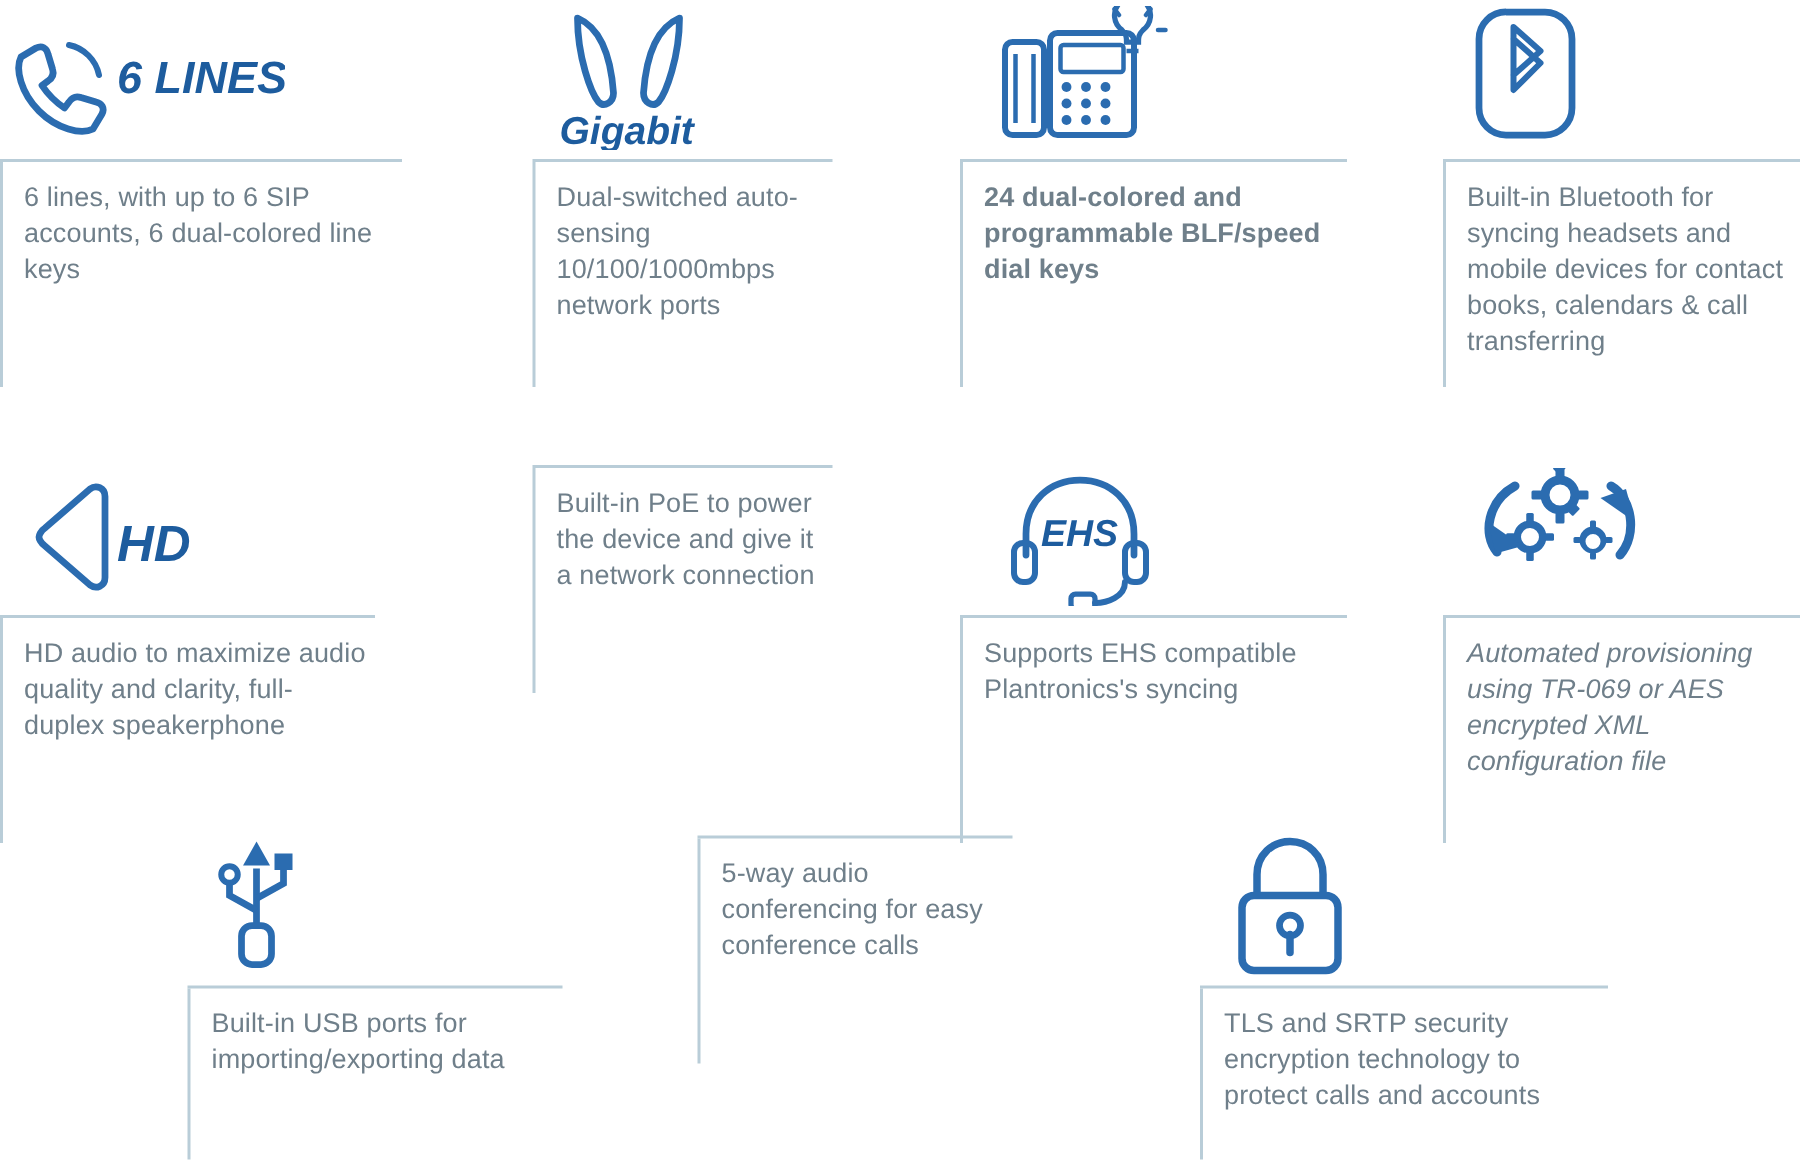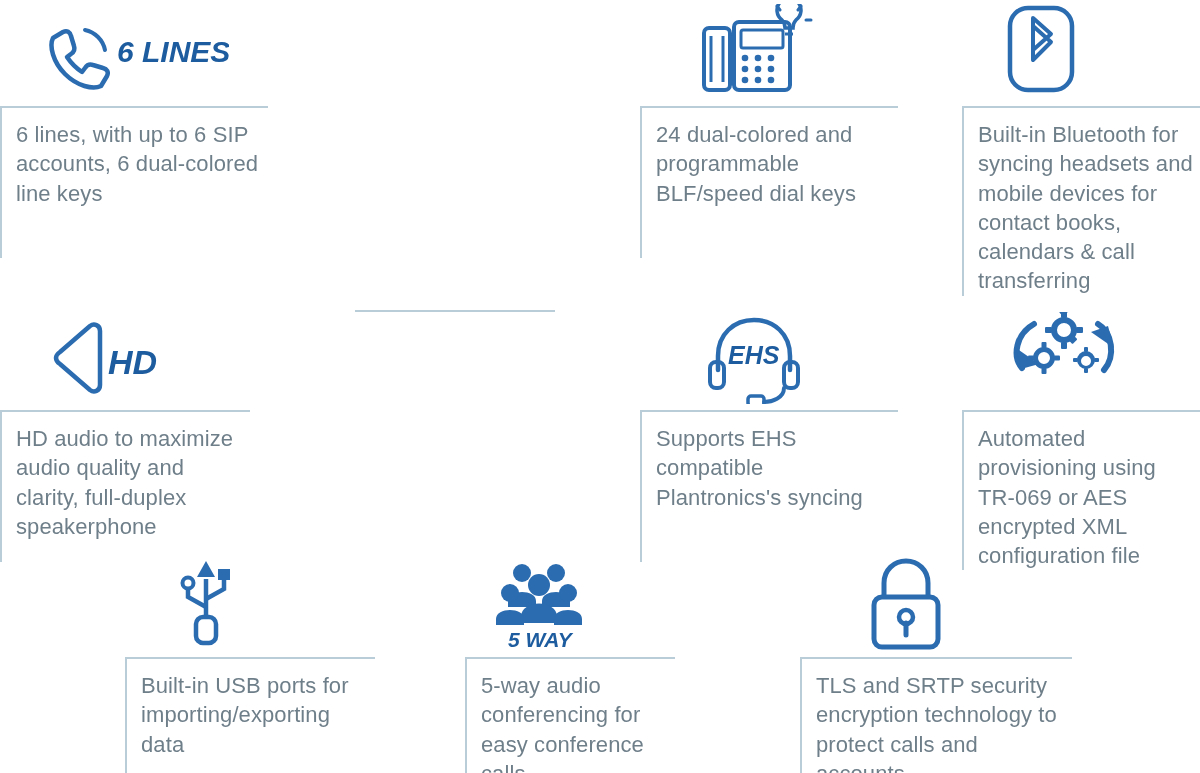--- a/index.html
+++ b/index.html
@@ -21,36 +21,35 @@
   }
   .feature {
     position: absolute;
     box-sizing: border-box;
   }
   .icon-area {
     height: 96px;
     display: flex;
     align-items: flex-end;
     padding-bottom: 4px;
-    justify-content: center;
   }
   .divider {
     border-top: 2px solid #b9cdd8;
     width: 100%;
     margin-top: 2px;
   }
   .body-wrap {
     display: flex;
     border-left: 2px solid #b9cdd8;
     margin-top: 0;
     min-height: 150px;
   }
   .desc {
     padding: 12px 6px 0 14px;
-    font-size: 22px;
+    font-size: 18px;
     line-height: 1.33;
     color: #6f7f8a;
     letter-spacing: 0.1px;
   }
   svg { display: block; }
 </style>
 </head>
 <body>
 
 <div class="board">
@@ -62,22 +61,35 @@
         <path d="M46 10 C56 12, 64 20, 66 30" fill="none" stroke="#2b6cb0" stroke-width="4" stroke-linecap="round"></path>
         <text x="78" y="42" font-family="'Liberation Sans', sans-serif" font-size="30" font-style="italic" font-weight="bold" fill="#1d5c9e">6 LINES</text>
       </svg>
     </div>
     <div class="divider"></div>
     <div class="body-wrap">
       <div class="desc">6 lines, with up to 6 SIP accounts, 6 dual-colored line keys</div>
     </div>
   </div>
 
-
-  <div class="feature" style="left:640px; top:4px; width:258px;">
+  <div class="feature" style="left:355px; top:4px; width:200px;">
+    <div class="icon-area">
+      <svg width="190" height="96" viewBox="0 0 190 96">
+        <path d="M30 8 C44 14, 52 30, 54 58 C54 64, 48 68, 44 64 C39 58, 30 34, 30 8 Z" fill="none" stroke="#2b6cb0" stroke-width="4.5" stroke-linejoin="round"></path>
+        <path d="M98 8 C84 14, 76 30, 74 58 C74 64, 80 68, 84 64 C89 58, 98 34, 98 8 Z" fill="none" stroke="#2b6cb0" stroke-width="4.5" stroke-linejoin="round"></path>
+        <text x="18" y="92" font-family="'Liberation Sans', sans-serif" font-size="26" font-style="italic" font-weight="bold" fill="#1d5c9e">Gigabit</text>
+      </svg>
+    </div>
+    <div class="divider"></div>
+    <div class="body-wrap">
+      <div class="desc">Dual-switched auto-sensing 10/100/1000mbps network ports</div>
+    </div>
+  </div>
+
+  <div class="feature" style="left:640px; top:4px; width:258px;font-weight:bold;">
     <div class="icon-area">
       <svg width="190" height="96" viewBox="0 0 190 96">
         <rect x="30" y="24" width="26" height="62" rx="5" fill="none" stroke="#2b6cb0" stroke-width="4"></rect>
         <line x1="37" y1="32" x2="37" y2="78" stroke="#2b6cb0" stroke-width="3"></line>
         <line x1="49" y1="32" x2="49" y2="78" stroke="#2b6cb0" stroke-width="3"></line>
         <rect x="60" y="18" width="56" height="68" rx="5" fill="none" stroke="#2b6cb0" stroke-width="4"></rect>
         <rect x="67" y="26" width="42" height="18" rx="2" fill="none" stroke="#2b6cb0" stroke-width="3"></rect>
         <g fill="#2b6cb0">
           <circle cx="71" cy="54" r="3.3"></circle>
             <circle cx="84" cy="54" r="3.3"></circle>
@@ -123,40 +135,43 @@
       </svg>
     </div>
     <div class="divider"></div>
     <div class="body-wrap">
       <div class="desc">HD audio to maximize audio quality and clarity, full-duplex speakerphone</div>
     </div>
   </div>
 
   <div class="feature" style="left:355px; top:308px; width:200px;">
     <div class="divider"></div>
+    <div class="body-wrap">
+      <div class="desc">Built-in PoE to power the device and give it a network connection</div>
+    </div>
   </div>
 
   <div class="feature" style="left:640px; top:308px; width:258px;">
     <div class="icon-area">
       <svg width="190" height="92" viewBox="0 0 190 92">
         <path d="M44 58 L44 44 C44 22, 60 8, 80 8 C100 8, 116 22, 116 44 L116 58" fill="none" stroke="#2b6cb0" stroke-width="4.5" stroke-linecap="round"></path>
         <rect x="36" y="50" width="14" height="26" rx="6" fill="none" stroke="#2b6cb0" stroke-width="4"></rect>
         <rect x="110" y="50" width="14" height="26" rx="6" fill="none" stroke="#2b6cb0" stroke-width="4"></rect>
         <path d="M110 76 C110 86, 98 90, 90 90" fill="none" stroke="#2b6cb0" stroke-width="4" stroke-linecap="round"></path>
         <rect x="74" y="84" width="16" height="10" rx="3" fill="none" stroke="#2b6cb0" stroke-width="3.5"></rect>
         <text x="54" y="52" font-family="'Liberation Sans', sans-serif" font-size="25" font-weight="bold" font-style="italic" fill="#1d5c9e">EHS</text>
       </svg>
     </div>
     <div class="divider"></div>
     <div class="body-wrap">
       <div class="desc">Supports EHS compatible Plantronics's syncing</div>
     </div>
   </div>
 
-  <div class="feature" style="left:962px; top:308px; width:238px;">
+  <div class="feature" style="left:962px; top:308px; width:238px;font-style:italic;">
     <div class="icon-area">
       <svg width="190" height="92" viewBox="0 0 190 92">
         <g fill="#2b6cb0">
           <path d="M78 18 m-13 0 a13 13 0 1 0 26 0 a13 13 0 1 0 -26 0 M78 11 a7 7 0 1 1 0 14 a7 7 0 1 1 0 -14" fill-rule="evenodd"></path>
           <g transform="translate(78,18)">
             <rect x="-3" y="-19" width="6" height="7" rx="1"></rect>
               <rect x="-3" y="12" width="6" height="7" rx="1"></rect>
             <rect x="-19" y="-3" width="7" height="6" rx="1"></rect>
               <rect x="12" y="-3" width="7" height="6" rx="1"></rect>
             <rect x="-16" y="-16" width="6" height="7" rx="1" transform="rotate(45)"></rect>
@@ -201,37 +216,20 @@
         <rect x="36" y="62" width="20" height="26" rx="7" fill="none" stroke="#2b6cb0" stroke-width="4.5"></rect>
       </svg>
     </div>
     <div class="divider"></div>
     <div class="body-wrap">
       <div class="desc">Built-in USB ports for importing/exporting data</div>
     </div>
   </div>
 
   <div class="feature" style="left:465px; top:555px; width:210px;">
-    <div class="icon-area">
-      <svg width="180" height="96" viewBox="0 0 180 96">
-        <g fill="#2b6cb0">
-          <circle cx="42" cy="18" r="9"></circle>
-          <path d="M28 46 C28 34, 56 34, 56 46 L56 52 L28 52 Z"></path>
-          <circle cx="76" cy="18" r="9"></circle>
-          <path d="M62 46 C62 34, 90 34, 90 46 L90 52 L62 52 Z"></path>
-          <circle cx="59" cy="30" r="11"></circle>
-          <path d="M41 62 C41 44, 77 44, 77 62 L77 68 L41 68 Z"></path>
-          <circle cx="30" cy="38" r="9"></circle>
-          <path d="M16 64 C16 52, 44 52, 44 64 L44 70 L16 70 Z"></path>
-          <circle cx="88" cy="38" r="9"></circle>
-          <path d="M74 64 C74 52, 102 52, 102 64 L102 70 L74 70 Z"></path>
-        </g>
-        <text x="28" y="92" font-family="'Liberation Sans', sans-serif" font-size="21" font-weight="bold" font-style="italic" fill="#1d5c9e">5 WAY</text>
-      </svg>
-    </div>
     <div class="divider"></div>
     <div class="body-wrap">
       <div class="desc">5-way audio conferencing for easy conference calls</div>
     </div>
   </div>
 
   <div class="feature" style="left:800px; top:555px; width:272px;">
     <div class="icon-area">
       <svg width="180" height="96" viewBox="0 0 180 96">
         <path d="M38 44 L38 28 C38 15, 48 6, 60 6 C72 6, 82 15, 82 28 L82 44" fill="none" stroke="#2b6cb0" stroke-width="5"></path>

